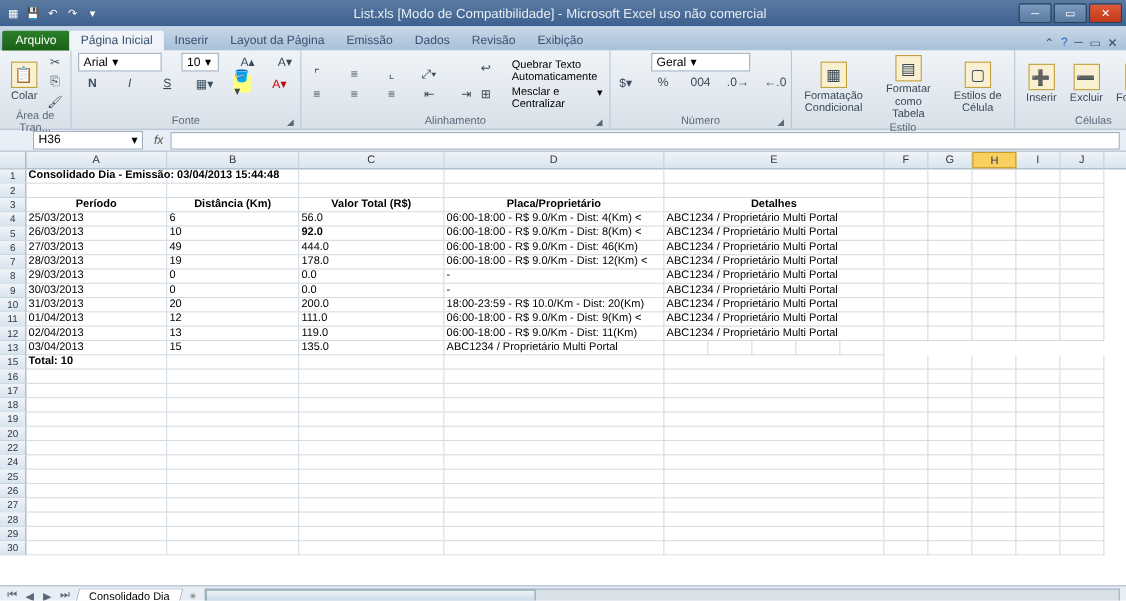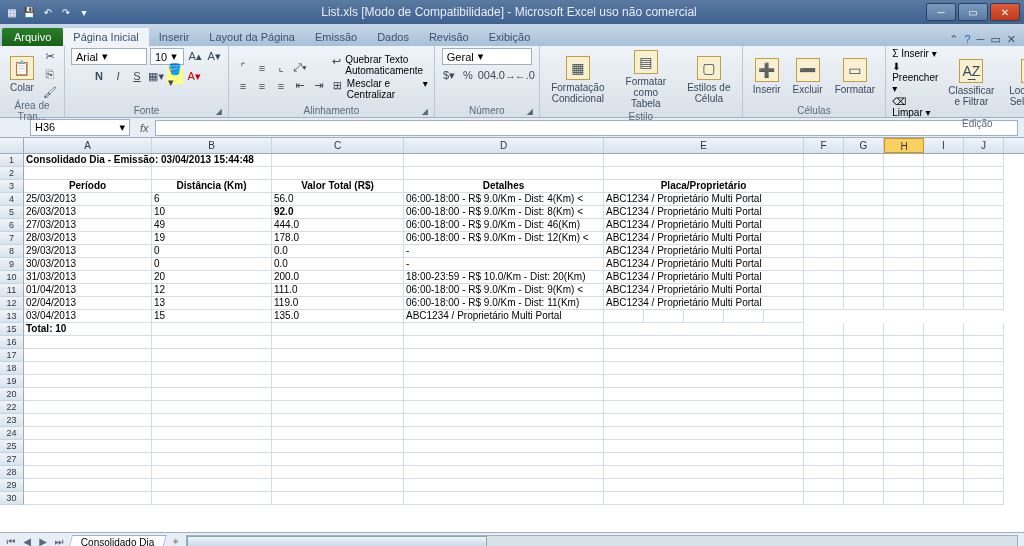--- a/index.html
+++ b/index.html
@@ -23,21 +23,21 @@
 
 
 .ribbon { height: 72px; background: linear-gradient(#f0f4f8,#d8e0e8); border-bottom: 1px solid #a0b0c0; display: flex; }
 .group { border-right: 1px solid #b8c8d8; padding: 2px 6px 0 6px; display: flex; flex-direction: column; }
 .group-content { flex: 1; display: flex; align-items: center; gap: 4px; }
 .group-label { text-align: center; font-size: 10px; color: #5a6a7a; padding-bottom: 1px; position: relative; }
 .group-label .dialog-launch { position: absolute; right: 0; bottom: 1px; font-size: 8px; color: #5a6a7a; }
 .big-btn { display: flex; flex-direction: column; align-items: center; justify-content: center; padding: 2px 4px; font-size: 10px; color: #3a4a5a; gap: 2px; }
 .icon-box { width: 24px; height: 24px; background: #f8f0d0; border: 1px solid #c0a040; display: flex; align-items: center; justify-content: center; font-size: 14px; }
 .select-box { background: #fff; border: 1px solid #a0b0c0; padding: 1px 4px; font-size: 11px; display: flex; align-items: center; gap: 4px; }
-.row-btns { display: flex; gap: 3px; }
+.row-btns { display: flex; gap: 18px; }
 .mini-icon { width: 16px; height: 16px; display: flex; align-items: center; justify-content: center; font-size: 11px; color: #3a4a5a; border: 1px solid transparent; }
 .stack { display:flex; flex-direction:column; gap:2px; }
 
 
 .formula-row { height: 20px; background: #e8eef5; border-bottom: 1px solid #a0b0c0; display: flex; align-items: center; }
 .namebox { width: 100px; background: #fff; border: 1px solid #a0b0c0; margin: 0 4px 0 30px; padding: 1px 4px; font-size: 11px; display: flex; justify-content: space-between; }
 .fx-label { font-style: italic; padding: 0 6px; color: #555; }
 .formula-input { flex: 1; background: #fff; border: 1px solid #a0b0c0; height: 16px; margin-right: 6px; }
 
 
@@ -294,22 +294,22 @@
         <div class="cell" style="width: 40px;"></div>
         <div class="cell" style="width: 40px;"></div>
         <div class="cell" style="width: 40px;"></div>
         <div class="cell" style="width: 40px;"></div>
       </div>
       <div class="row">
         <div class="row-h">3</div>
         <div class="cell bold center" style="width: 128px;">Período</div>
         <div class="cell bold center" style="width: 120px;">Distância (Km)</div>
         <div class="cell bold center" style="width: 132px;">Valor Total (R$)</div>
+        <div class="cell bold center" style="width: 200px;">Placa/Proprietário</div>
         <div class="cell bold center" style="width: 200px;">Detalhes</div>
-        <div class="cell bold center" style="width: 200px;">Placa/Proprietário</div>
         <div class="cell" style="width: 40px;"></div>
         <div class="cell" style="width: 40px;"></div>
         <div class="cell" style="width: 40px;"></div>
         <div class="cell" style="width: 40px;"></div>
         <div class="cell" style="width: 40px;"></div>
       </div>
       <div class="row">
         <div class="row-h">4</div>
         <div class="cell" style="width: 128px;">25/03/2013</div>
         <div class="cell" style="width: 120px;">6</div>
@@ -523,47 +523,47 @@
         <div class="cell" style="width: 132px;"></div>
         <div class="cell" style="width: 200px;"></div>
         <div class="cell" style="width: 200px;"></div>
         <div class="cell" style="width: 40px;"></div>
         <div class="cell" style="width: 40px;"></div>
         <div class="cell" style="width: 40px;"></div>
         <div class="cell" style="width: 40px;"></div>
         <div class="cell" style="width: 40px;"></div>
       </div>
       <div class="row">
-        <div class="row-h">23</div>
-        <div class="cell" style="width: 128px;"></div>
-        <div class="cell" style="width: 120px;"></div>
-        <div class="cell" style="width: 132px;"></div>
-        <div class="cell" style="width: 200px;"></div>
-        <div class="cell" style="width: 200px;"></div>
-        <div class="cell" style="width: 40px;"></div>
-        <div class="cell" style="width: 40px;"></div>
-        <div class="cell" style="width: 40px;"></div>
-        <div class="cell" style="width: 40px;"></div>
-        <div class="cell" style="width: 40px;"></div>
-      </div>
-      <div class="row">
         <div class="row-h">24</div>
         <div class="cell" style="width: 128px;"></div>
         <div class="cell" style="width: 120px;"></div>
         <div class="cell" style="width: 132px;"></div>
         <div class="cell" style="width: 200px;"></div>
         <div class="cell" style="width: 200px;"></div>
         <div class="cell" style="width: 40px;"></div>
         <div class="cell" style="width: 40px;"></div>
         <div class="cell" style="width: 40px;"></div>
         <div class="cell" style="width: 40px;"></div>
         <div class="cell" style="width: 40px;"></div>
       </div>
       <div class="row">
         <div class="row-h">25</div>
+        <div class="cell" style="width: 128px;"></div>
+        <div class="cell" style="width: 120px;"></div>
+        <div class="cell" style="width: 132px;"></div>
+        <div class="cell" style="width: 200px;"></div>
+        <div class="cell" style="width: 200px;"></div>
+        <div class="cell" style="width: 40px;"></div>
+        <div class="cell" style="width: 40px;"></div>
+        <div class="cell" style="width: 40px;"></div>
+        <div class="cell" style="width: 40px;"></div>
+        <div class="cell" style="width: 40px;"></div>
+      </div>
+      <div class="row">
+        <div class="row-h">26</div>
         <div class="cell" style="width: 128px;"></div>
         <div class="cell" style="width: 120px;"></div>
         <div class="cell" style="width: 132px;"></div>
         <div class="cell" style="width: 200px;"></div>
         <div class="cell" style="width: 200px;"></div>
         <div class="cell" style="width: 40px;"></div>
         <div class="cell" style="width: 40px;"></div>
         <div class="cell" style="width: 40px;"></div>
         <div class="cell" style="width: 40px;"></div>
         <div class="cell" style="width: 40px;"></div>

